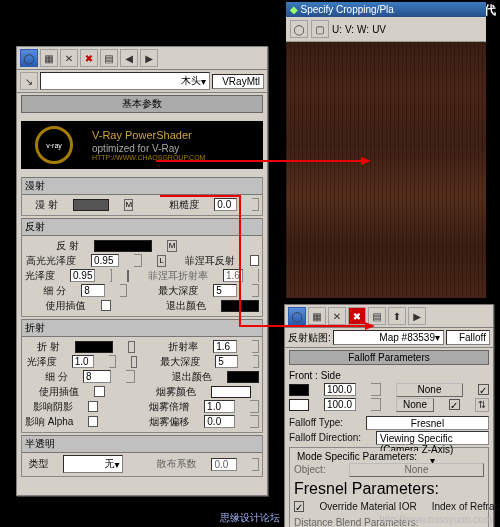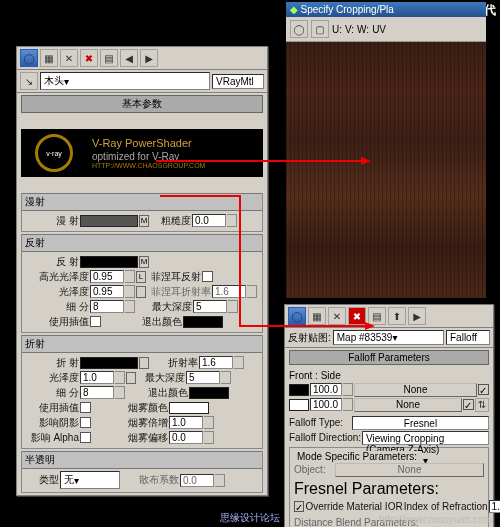--- a/index.html
+++ b/index.html
@@ -2,31 +2,31 @@
 <html><head>
 <meta charset="utf-8">
 <style>
   * { box-sizing: border-box; margin: 0; padding: 0; font-family: "SimSun", "Microsoft YaHei", sans-serif; font-size: 10px; }
   body { background: #000; width: 500px; height: 527px; position: relative; overflow: hidden; }
   .win { position: absolute; background: #d4d0c8; border: 1px solid #808080; box-shadow: 1px 1px 0 #404040; }
   .toolbar { display: flex; align-items: center; padding: 2px 3px; gap: 2px; background: #d4d0c8; border-bottom: 1px solid #808080; }
   .tbtn { width: 18px; height: 18px; border: 1px solid #a0a0a0; background: #d4d0c8; display: flex; align-items: center; justify-content: center; color: #333; }
   .tbtn.blue { background: linear-gradient(#5a8ed6,#2a5bb0); border-color:#2a5bb0; }
   .tbtn.red { background: #c00; color:#fff; }
-  .sel { border: 1px inset #808080; background: #fff; padding: 1px 3px; flex: 1; display:flex; justify-content:flex-start; align-items:center;}
+  .sel { border: 1px inset #808080; background: #fff; padding: 1px 3px; flex: 1; display:flex; justify-content:flex-end; align-items:center;}
   .group-title { background: #aaa; border: 1px solid #666; text-align:center; padding: 1px 0; margin: 2px 4px; font-size:10px;}
-  .banner { margin: 16px 4px; background: #000; display:flex; align-items:center; padding:3px; gap:8px; }
+  .banner { margin: 8px 4px; background: #000; display:flex; align-items:center; padding:3px; gap:8px; }
   .vlogo { width:60px; height:42px; background:#000; display:flex;align-items:center;justify-content:center;}
   .vlogo .ring { width:38px;height:38px;border:3px solid #a67c00;border-radius:50%;display:flex;align-items:center;justify-content:center;color:#fff;font-size:7px;}
   .vtext { color:#cfa33a; font-size:11px; line-height:1.2;}
   .vsub { color:#aaa; font-size:10px;}
   .vlink { color:#a67c00; font-size:7px;}
   .section { margin: 2px 4px; border:1px solid #888; border-top:none; padding-bottom:3px;}
   .sec-head { background:#c0c0c0; border:1px solid #777; border-left:none;border-right:none; padding:1px 3px; margin-bottom:2px;}
-  .row { display:flex; align-items:center; padding:0 3px; min-height:15px; gap:1px;}
+  .row { display:flex; align-items:center; padding:0 3px; min-height:15px; gap:15px;}
   .lab { text-align:right; white-space:nowrap; color:#111;}
   .swatch { width:58px; height:12px; border:1px solid #222; }
   .mbtn { width:10px; height:12px; border:1px solid #666; background:#d4d0c8; font-size:8px; display:flex;align-items:center;justify-content:center;}
   .spin { border:1px inset #888; background:#fff; width:34px; height:13px; padding:0 2px; display:flex;align-items:center;}
   .spinbtn { width:10px; height:13px; background:#d4d0c8; border:1px solid #888; border-left:none;}
   .chk { width:11px;height:11px;border:1px solid #555;background:#fff;display:inline-block;}
   .imgwin { position:absolute; }
   .titlebar { background: linear-gradient(#3a7abf,#274f8b); color:#fff; padding:2px 4px; font-size:10px; white-space:nowrap; overflow:hidden;}
   .viewbar { background:#d4d0c8; padding:3px 4px; display:flex; gap:3px; align-items:center; border-bottom:1px solid #999;}
   .wood { width:100%; background: 
@@ -296,21 +296,21 @@
     <div class="row" style="padding:0;margin-top:3px;">
       <div class="lab" style="width:62px;text-align:left;">Falloff Type:</div>
       <div class="drop" style="flex:1;">
           <span>Fresnel</span>
           <span>▾</span>
         </div>
     </div>
     <div class="row" style="padding:0;">
       <div class="lab" style="width:72px;text-align:left;">Falloff Direction:</div>
       <div class="drop" style="flex:1;font-size:8px;">
-          <span>Viewing Cropping (Camera Z-Axis)</span>
+          <span>Viewing Specific (Camera Z-Axis)</span>
           <span>▾</span>
         </div>
     </div>
 
     <div class="fgroup">
       <div class="ttl">Mode Specific Parameters:</div>
       <div class="row" style="padding:0;">
         <div class="lab mixed" style="width:40px;text-align:left;">Object:</div>
         <div class="btnw mixed">
             <span>None</span>

